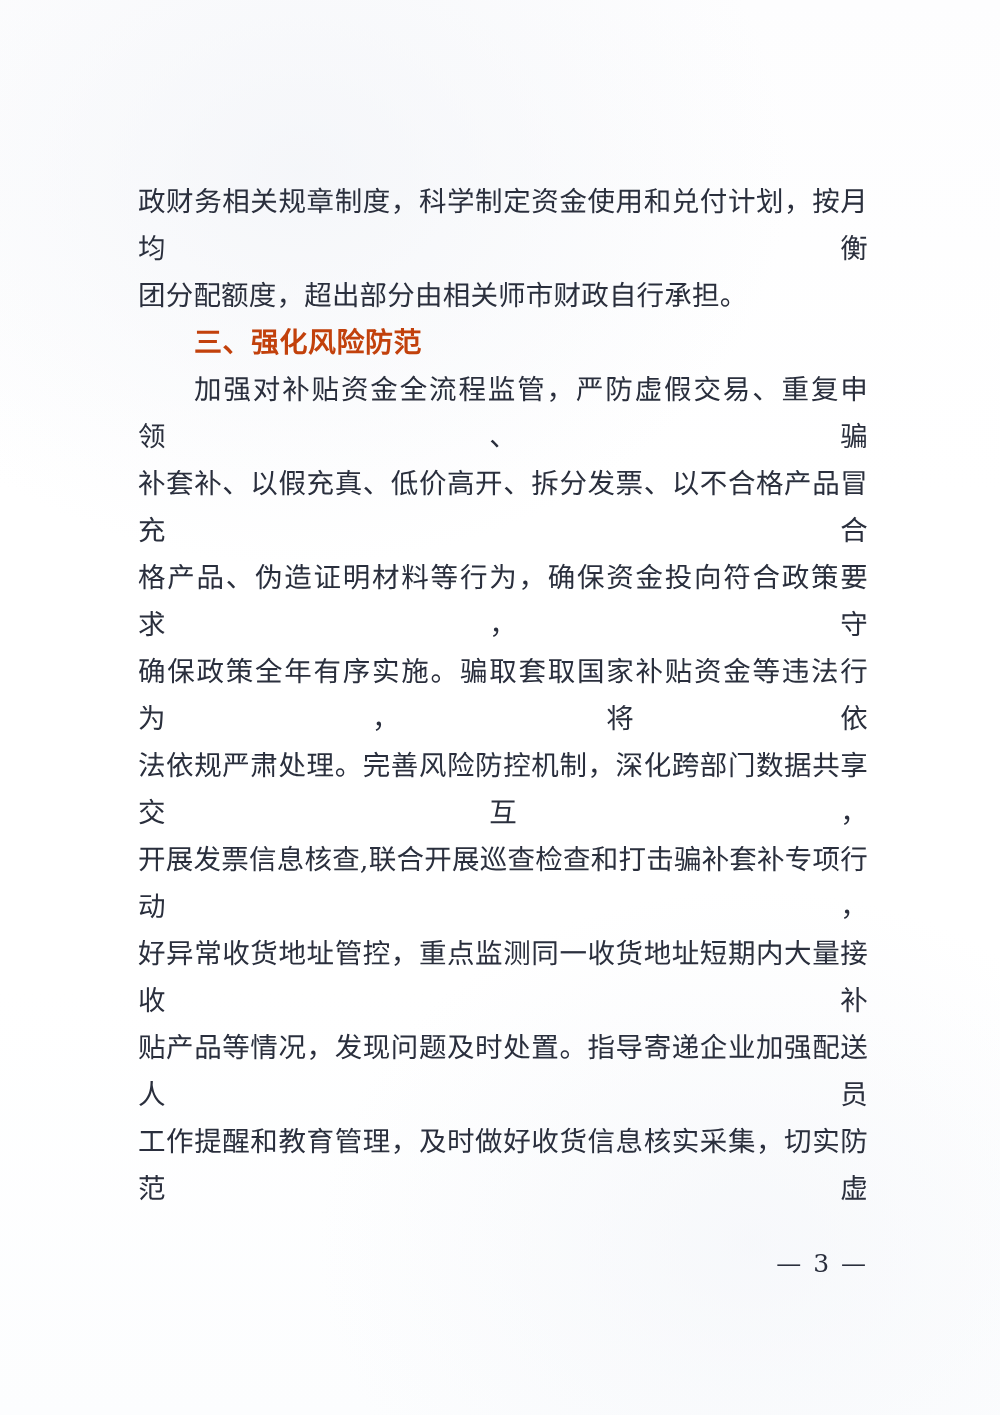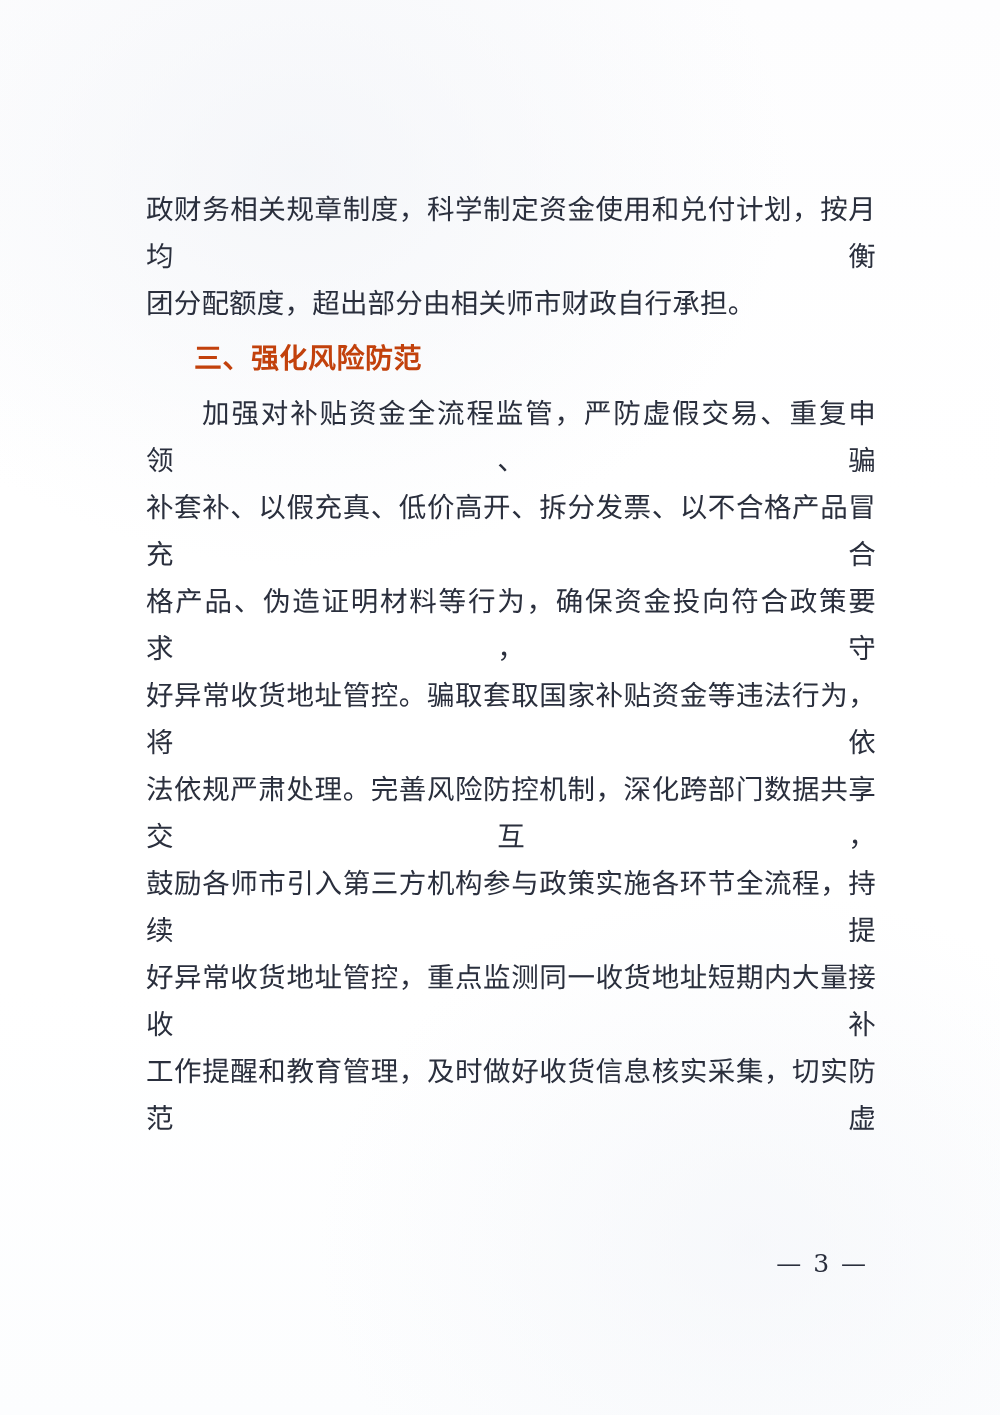--- a/index.html
+++ b/index.html
@@ -38,21 +38,21 @@
 
   .content {
     position: absolute;
     left: 138px;
     top: 178px;
     width: 730px;
   }
 
   
   .para {
-    margin: 8px;
+    margin: 0;
   }
 
   .line {
     font-size: 27.5px;
     line-height: 47px;
     letter-spacing: 0.2px;
     white-space: pre;
     color: #2a2f3d;
     font-family: "DejaVu Serif", "Liberation Serif", serif;
     font-weight: 400;
@@ -122,24 +122,25 @@
       <div class="line justify">政财务相关规章制度，科学制定资金使用和兑付计划，按月均衡</div>
       <div class="line last">团分配额度，超出部分由相关师市财政自行承担。</div>
     </div>
 
     <div class="heading">三、强化风险防范</div>
 
     <div class="para">
       <div class="line justify indent">加强对补贴资金全流程监管，严防虚假交易、重复申领、骗</div>
       <div class="line justify">补套补、以假充真、低价高开、拆分发票、以不合格产品冒充合</div>
       <div class="line justify">格产品、伪造证明材料等行为，确保资金投向符合政策要求，守</div>
-      <div class="line justify">好异常收货地址管控。骗取套取国家补贴资金等违法行为，将依</div>
+      <div class="line justify">确保政策全年有序实施。骗取套取国家补贴资金等违法行为，将依</div>
       <div class="line justify">法依规严肃处理。完善风险防控机制，深化跨部门数据共享交互，</div>
-      <div class="line justify">鼓励各师市引入第三方机构参与政策实施各环节全流程，持续提</div>
+      <div class="line justify">开展发票信息核查,联合开展巡查检查和打击骗补套补专项行动，</div>
       <div class="line justify">好异常收货地址管控，重点监测同一收货地址短期内大量接收补</div>
+      <div class="line justify">贴产品等情况，发现问题及时处置。指导寄递企业加强配送人员</div>
       <div class="line justify">工作提醒和教育管理，及时做好收货信息核实采集，切实防范虚</div>
 
     </div>
 
   </div>
 
   <div class="footer">
     <span class="page-number">— 3 —</span>
   </div>
 </div>

